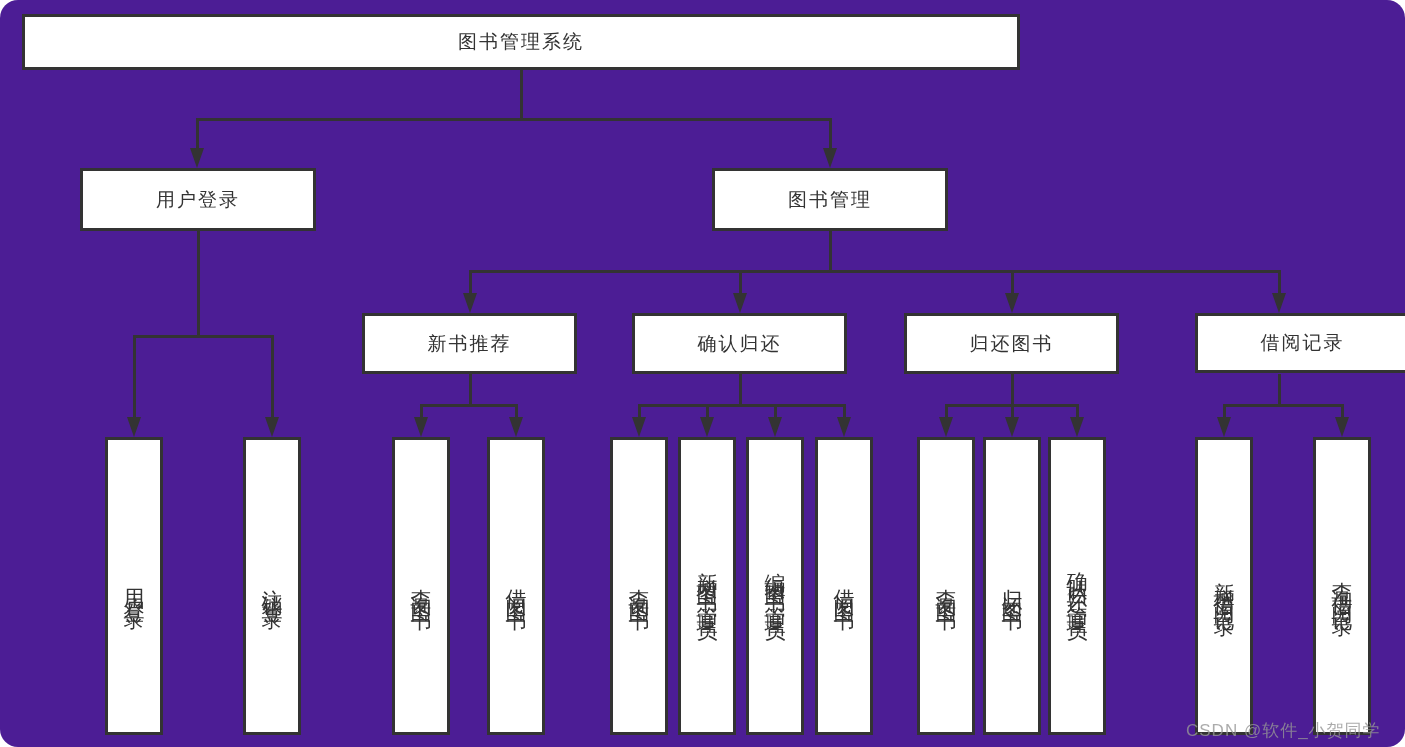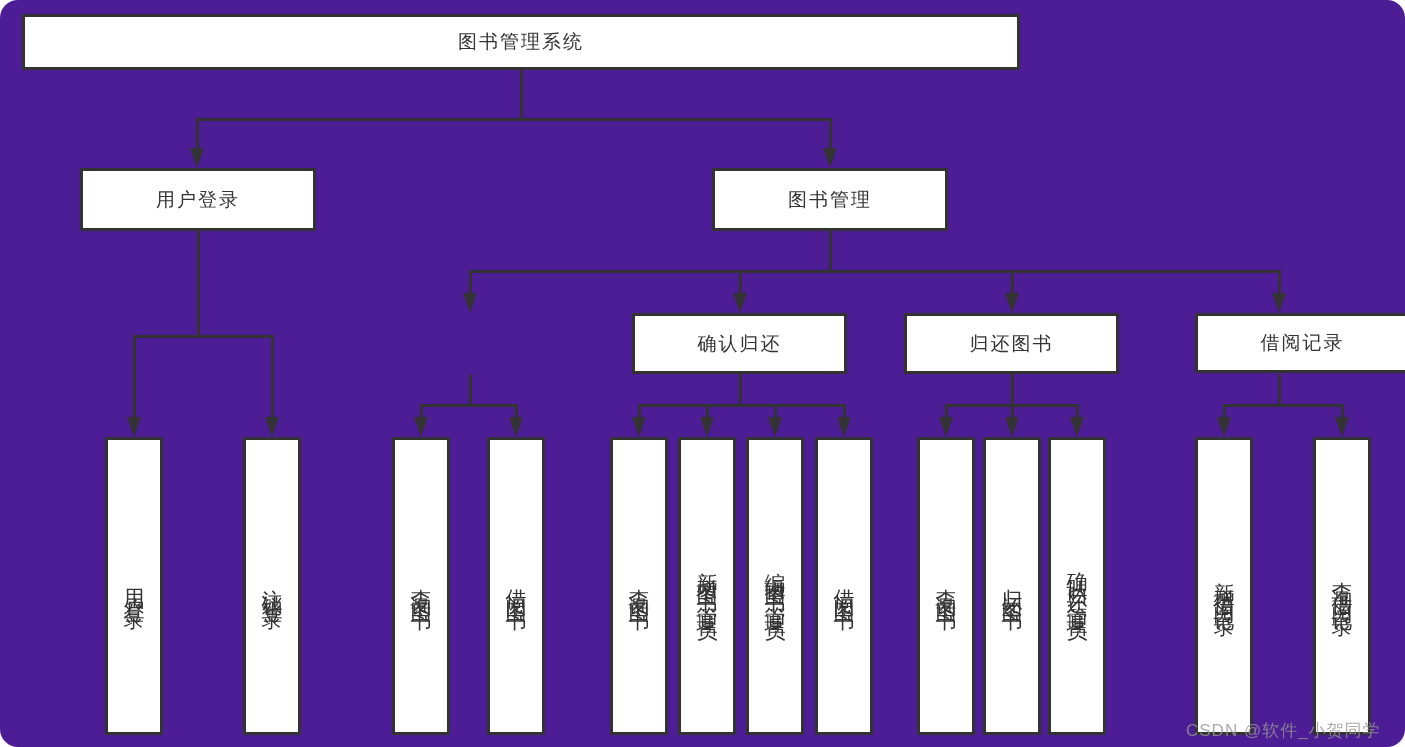--- a/index.html
+++ b/index.html
@@ -106,20 +106,23 @@
   </div>
 
   <div class="hbox" style="left:80px; top:168px; width:236px; height:63px;">
     <span>用户登录</span>
   </div>
 
   <div class="hbox" style="left:712px; top:168px; width:236px; height:63px;">
     <span>图书管理</span>
   </div>
 
+  <div class="hbox" style="left:362px; top:313px; width:215px; height:61px;">
+    <span>新书推荐</span>
+  </div>
 
   <div class="hbox" style="left:632px; top:313px; width:215px; height:61px;">
     <span>确认归还</span>
   </div>
 
   <div class="hbox" style="left:904px; top:313px; width:215px; height:61px;">
     <span>归还图书</span>
   </div>
 
   <div class="hbox" style="left:1195px; top:313px; width:215px; height:60px;">

